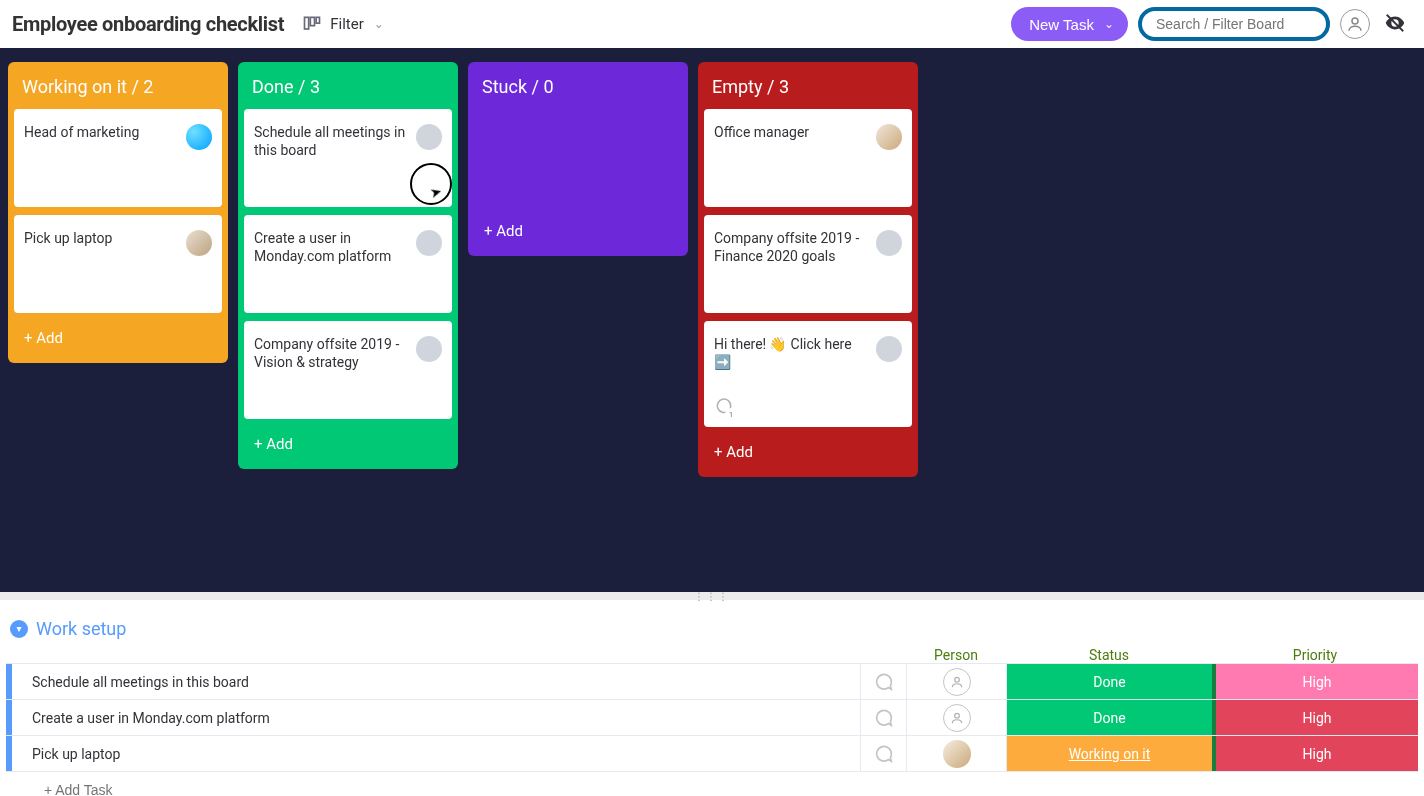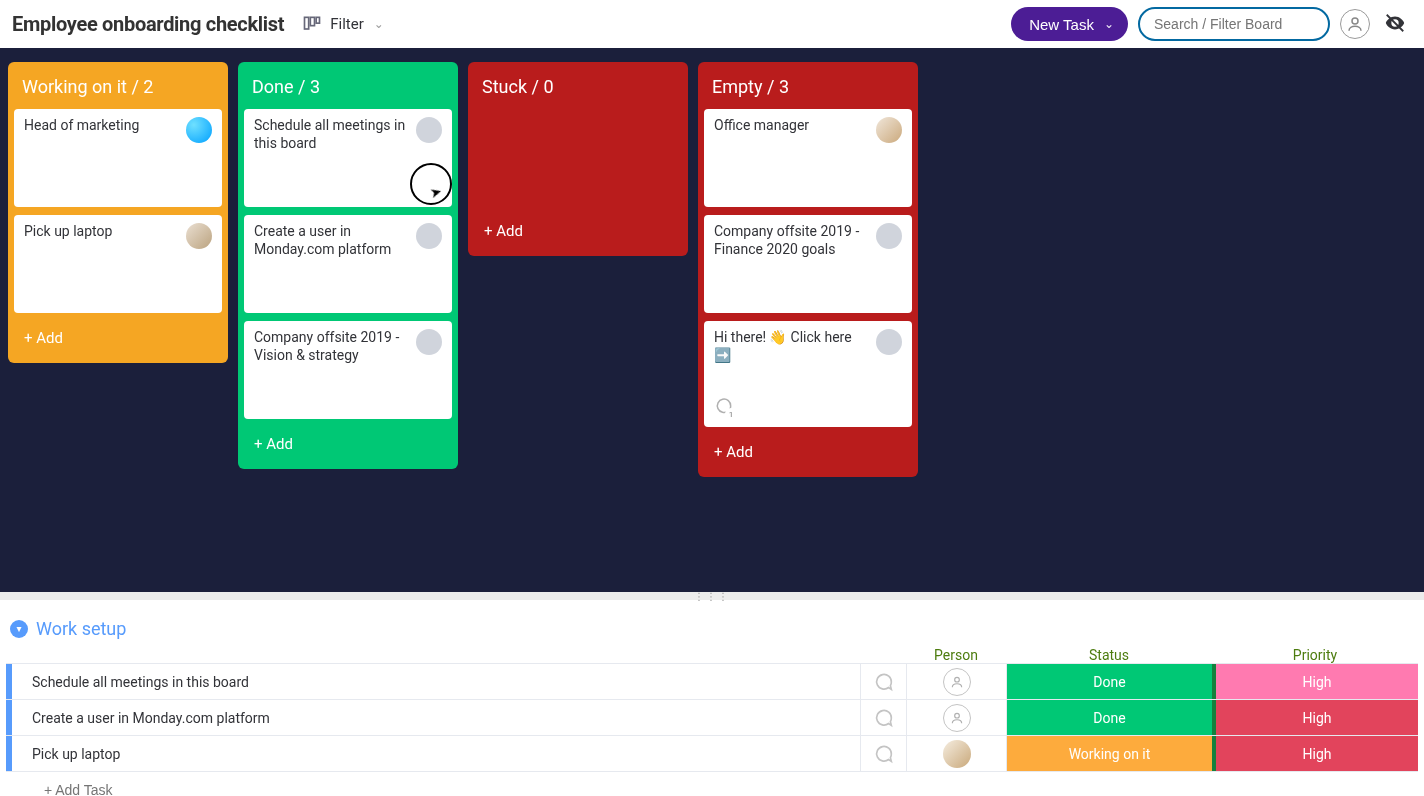--- a/index.html
+++ b/index.html
@@ -8,47 +8,47 @@
     .topbar {
       display: flex; align-items: center; height: 48px; padding: 0 12px; background: #fff;
     }
     .board-title { font-size: 20px; font-weight: 700; letter-spacing: -0.3px; margin-right: 18px; }
     .view-switch { display: inline-flex; align-items: center; gap: 8px; cursor: pointer; color: #323338; font-size: 15px; }
     .view-switch .chev { color: #9e9e9e; font-size: 12px; margin-left: 2px; }
 
     .spacer { flex: 1; }
     .new-task-btn {
       display: inline-flex; align-items: center; gap: 10px;
-      background: #4c1d95; color: #fff; border: none; border-radius: 18px;
+      background: #8b5cf6; color: #fff; border: none; border-radius: 18px;
       height: 34px; padding: 0 14px 0 18px; font-size: 15px; font-weight: 500; cursor: pointer;
     }
     .new-task-btn .chev { font-size: 12px; opacity: .9; }
     .search-input {
-      height: 34px; border: 2px solid #0369a1; border-radius: 18px; padding: 12px 14px; width: 192px;
+      height: 34px; border: 4px solid #0369a1; border-radius: 18px; padding: 12px 14px; width: 192px;
       font-size: 14px; color: #701a75; margin-left: 10px;
     }
     .avatar-icon {
       width: 30px; height: 30px; border-radius: 50%; border: 1.5px solid #9a9a9a; margin-left: 10px;
       display: flex; align-items: center; justify-content: center; color: #7a7a7a;
     }
     .eye-off-icon { margin-left: 14px; margin-right: 6px; color: #323338; cursor: pointer; }
 
     .board-area {
       background: #1b1f3b; padding: 14px 8px; min-height: 544px; display: flex; gap: 10px; align-items: flex-start;
     }
 
     .column { width: 220px; border-radius: 6px; padding: 14px 6px 10px; display: flex; flex-direction: column; gap: 8px; }
     .col-working { background: #f5a623; }
     .col-done    { background: #00c875; }
-    .col-stuck   { background: #b91c1c; }
+    .col-stuck   { background: #6d28d9; }
     .col-empty   { background: #b91c1c; }
     .col-header  { font-size: 18px; font-weight: 400; color: #fff; padding: 0 8px 4px; }
 
     .card {
-      background: #fff; border-radius: 4px; padding: 8px 10px; min-height: 98px;
+      background: #fff; border-radius: 4px; padding: 15px 10px; min-height: 98px;
       display: flex; justify-content: space-between; align-items: flex-start; position: relative; cursor: pointer;
     }
     .card.tall { min-height: 106px; }
     .card-title { font-size: 14px; color: #323338; line-height: 1.25; padding-right: 8px; }
     .card-avatar { width: 26px; height: 26px; border-radius: 50%; background: #d0d4dc; flex-shrink: 0; }
     .card-avatar.blue  { background: radial-gradient(circle at 30% 30%, #6fe0ff, #00a0ff); }
     .card-avatar.photo { background: linear-gradient(135deg,#eadfd2,#bba37f); }
     .card-avatar.photo2{ background: linear-gradient(135deg,#f0e6da,#cba97c); }
 
     .card-chat { position: absolute; left: 10px; bottom: 8px; color: #b0b0b0; }
@@ -71,21 +71,21 @@
 
     .row { display: flex; align-items: stretch; border-top: 1px solid #e6e9ef; height: 36px; font-size: 14px; color: #323338; }
     .row-stripe { width: 6px; background: #579bfc; margin-right: 4px; }
     .cell { display: flex; align-items: center; }
     .cell-name { flex: 1; padding-left: 16px; gap: 6px; }
     .cell-chat { width: 46px; justify-content: center; color: #c4c4c4; border-left: 1px solid #e6e9ef; }
     .cell-person { width: 100px; justify-content: center; border-left: 1px solid #e6e9ef; }
     .cell-status { width: 206px; justify-content: center; color: #fff; border-left: 1px solid #e6e9ef; }
     .cell-priority{ width: 206px; justify-content: center; color: #fff; border-left: 4px solid #15803d; }
     .st-done    { background: #00c875; }
-    .st-working { background: #fdab3d; }
+    .st-working { background: #fdab3d; text-decoration: underline; }
     .pr-high    { background: #e2445c; }
     .pr-highlt  { background: #ff7ab0; }
     .mini-avatar{ width: 28px; height: 28px; border-radius: 50%; border: 1.5px solid #c4c4c4; display: flex; align-items: center; justify-content: center; color: #b0b0b0; }
     .mini-avatar.photo { background: linear-gradient(135deg,#f5ede0,#c9a87a); border: none; }
 
     .add-task-row { height: 36px; display: flex; align-items: center; color: #a0a0a0; border-top: 1px solid #e6e9ef; }
     .add-task-row .row-stripe { background: #bcd4ff; }
     .add-task-input { border: none; outline: none; font-size: 14px; padding-left: 28px; color: #3b82f6; background: transparent; width: 100%; }
 
     .cursor-ring {

